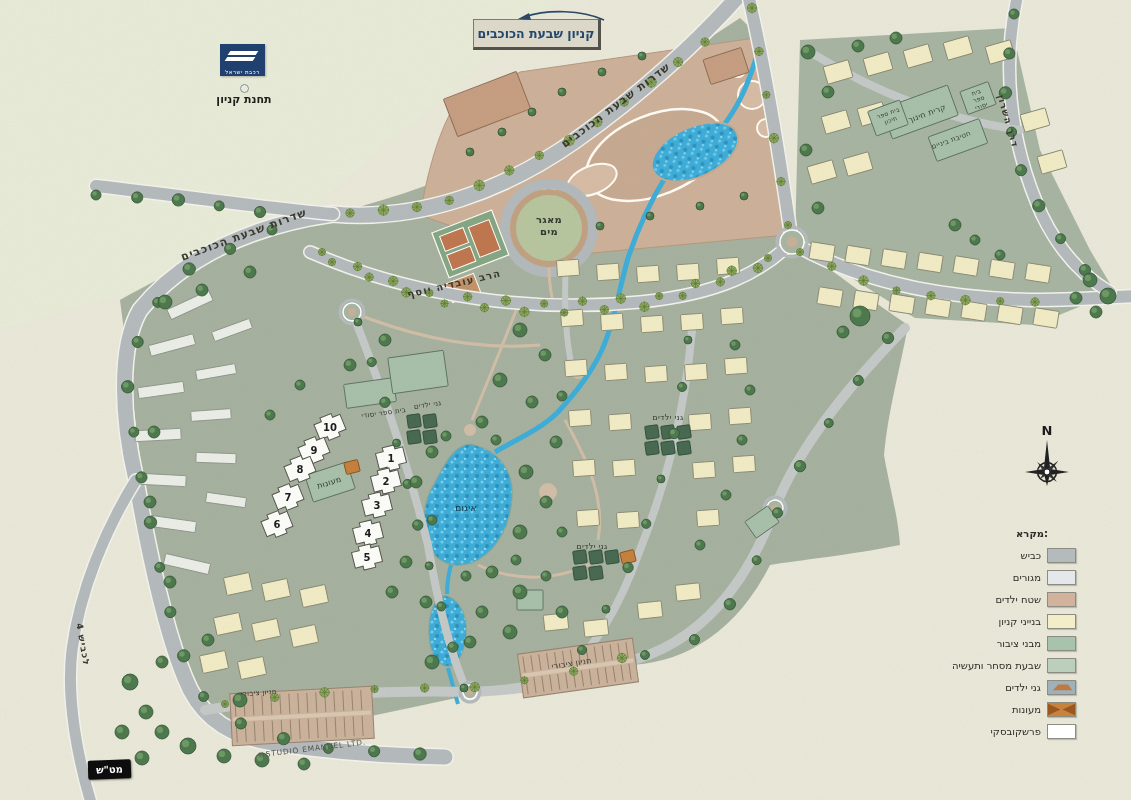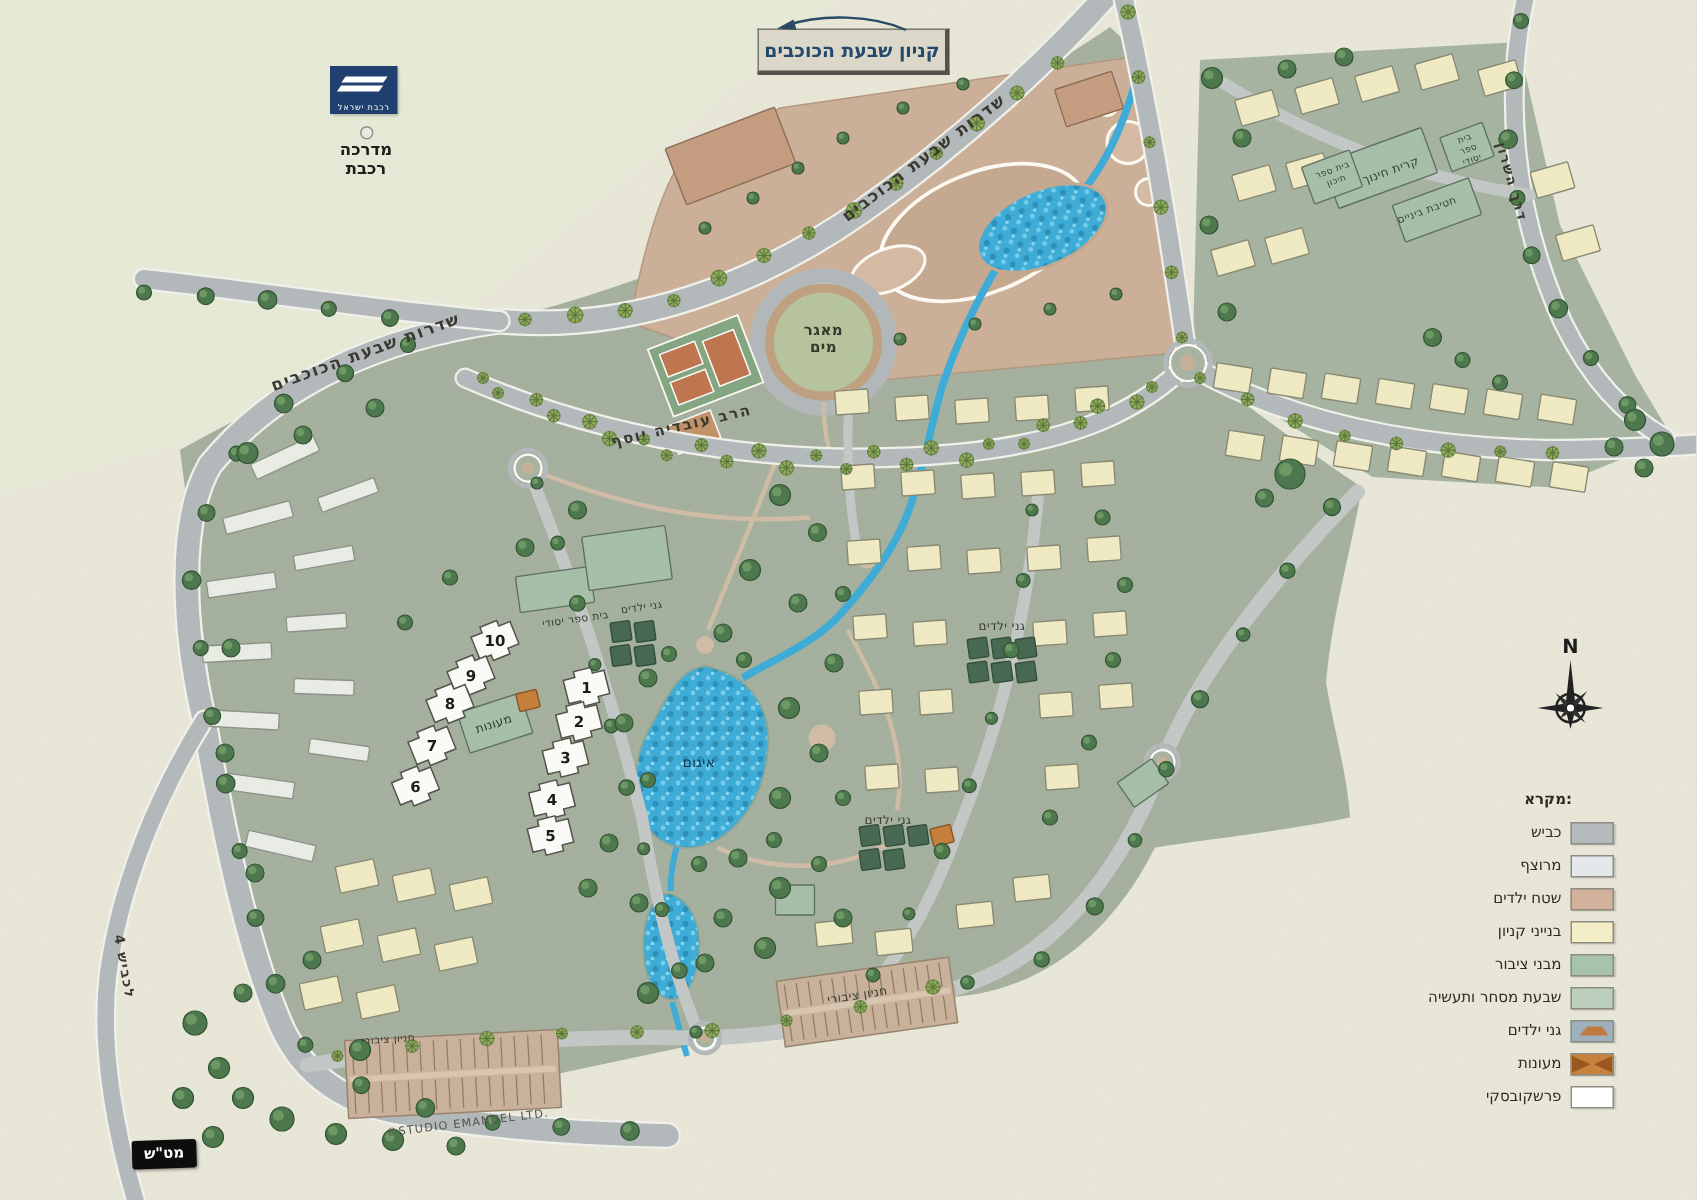--- a/index.html
+++ b/index.html
@@ -2,21 +2,21 @@
 <html lang="he"><head>
 <meta charset="utf-8">
 <style>
   html,body{margin:0;padding:0;background:#d8d6c8;}
   .stage{position:relative;width:1131px;height:800px;overflow:hidden;
          background:#eae9da;font-family:"DejaVu Sans",sans-serif;}
   .stage > *{position:absolute;}
   svg text{font-family:"DejaVu Sans",sans-serif;}
 
   
-  .sign{left:505px;top:19px;width:124px;height:27px;background:#dbd8c9;
+  .sign{left:473px;top:19px;width:124px;height:27px;background:#dbd8c9;
         border:1px solid #7b7b70;border-right:3px solid #52524b;border-bottom:3px solid #52524b;
         display:flex;align-items:center;justify-content:center;
         font-size:12.5px;font-weight:bold;color:#24486b;}
   .sign-swoosh{left:500px;top:8px;width:110px;height:16px;overflow:visible;}
 
   
   .rail-logo{left:220px;top:44px;width:45px;height:32px;background:#20406f;
              box-shadow:1px 1px 2px rgba(0,0,0,.25);}
   .rail-logo .s1,.rail-logo .s2{position:absolute;width:28px;height:4px;background:#fff;
              transform:skewX(-35deg);}
@@ -798,21 +798,21 @@
     <path d="M 104,12 C 82,2 48,1 24,9" fill="none" stroke="#2a4a66" stroke-width="1.6"></path>
     <path d="M 29,5 L 18,11 L 31,12 Z" fill="#2a4a66"></path>
   </svg>
 
   <div class="rail-logo">
     <div class="s1"></div>
     <div class="s2"></div>
     <div class="rail-brand">רכבת ישראל</div>
   </div>
   <div class="station-dot"></div>
-  <div class="station-label">מדרכה רכבת</div>
+  <div class="station-label">תחנת קניון</div>
 
   <svg class="compass" width="66" height="88" viewBox="0 0 66 88">
     <text x="33" y="15" text-anchor="middle" font-size="13" font-weight="bold" fill="#1c1c1c">N</text>
     <g>
       <path d="M33,20 L36.5,52 L33,66 L29.5,52 Z" fill="#222"></path>
       <path d="M11,52 L33,48.5 L55,52 L33,55.5 Z" fill="#222"></path>
       <g transform="rotate(45 33 52)">
         <path d="M33,36 L35.5,52 L33,62 L30.5,52 Z" fill="#333"></path>
         <path d="M19,52 L33,49.5 L47,52 L33,54.5 Z" fill="#333"></path>
       </g>
@@ -823,21 +823,21 @@
 
   <div class="legend">
     <div class="legend-heading">מקרא:</div>
     <div id="legend-rows">
         <div class="legend-row">
           <span class="sw sw-plain" style="background: rgb(181, 186, 189);"></span>
           <span class="legend-label">כביש</span>
         </div>
         <div class="legend-row">
           <span class="sw sw-plain" style="background: rgb(228, 232, 234);"></span>
-          <span class="legend-label">מרוצף</span>
+          <span class="legend-label">מגורים</span>
         </div>
         <div class="legend-row">
           <span class="sw sw-plain" style="background: rgb(210, 178, 156);"></span>
           <span class="legend-label">שטח ילדים</span>
         </div>
         <div class="legend-row">
           <span class="sw sw-plain" style="background: rgb(243, 238, 200);"></span>
           <span class="legend-label">בנייני קניון</span>
         </div>
         <div class="legend-row">

